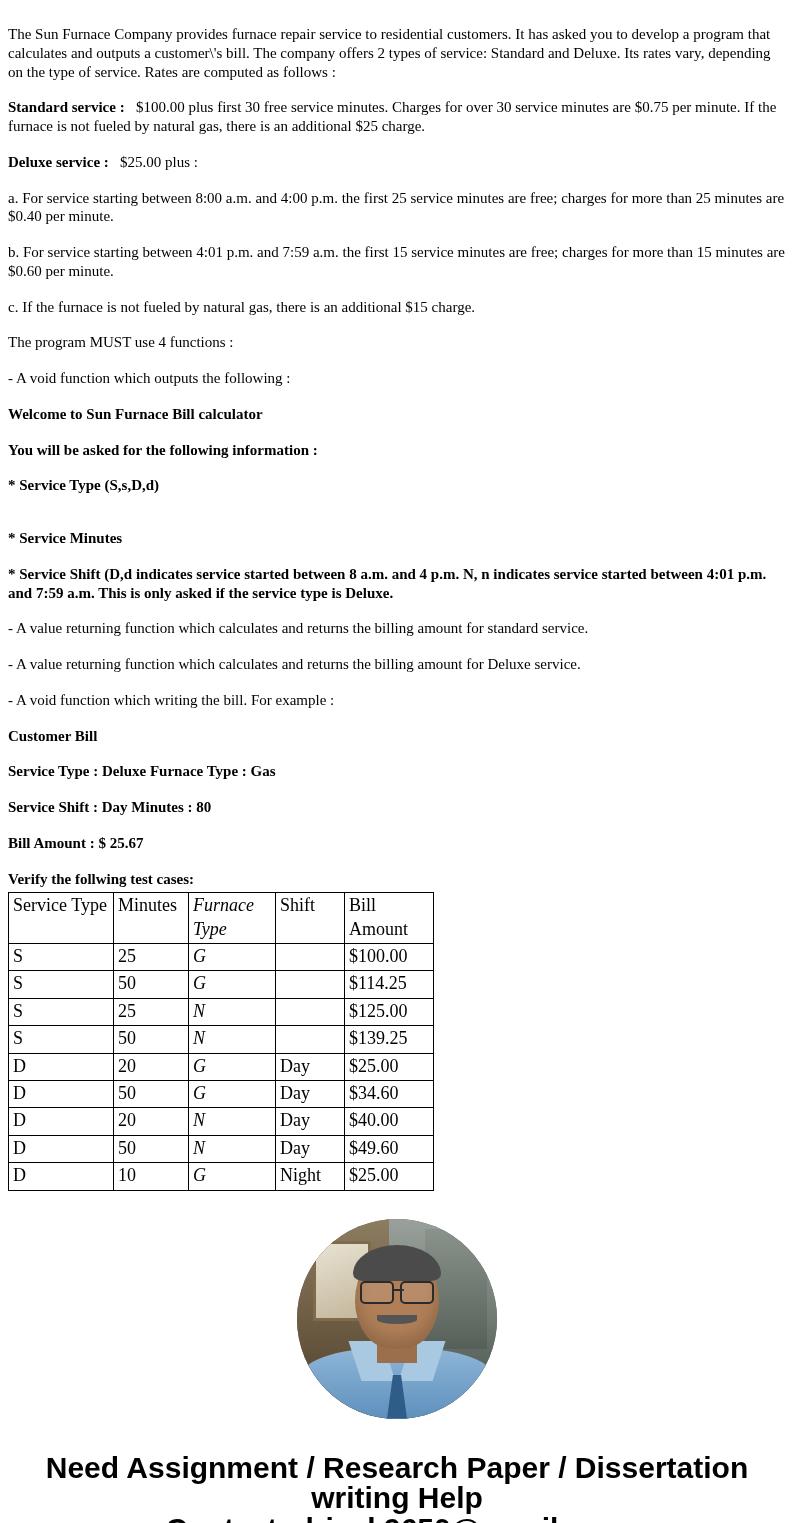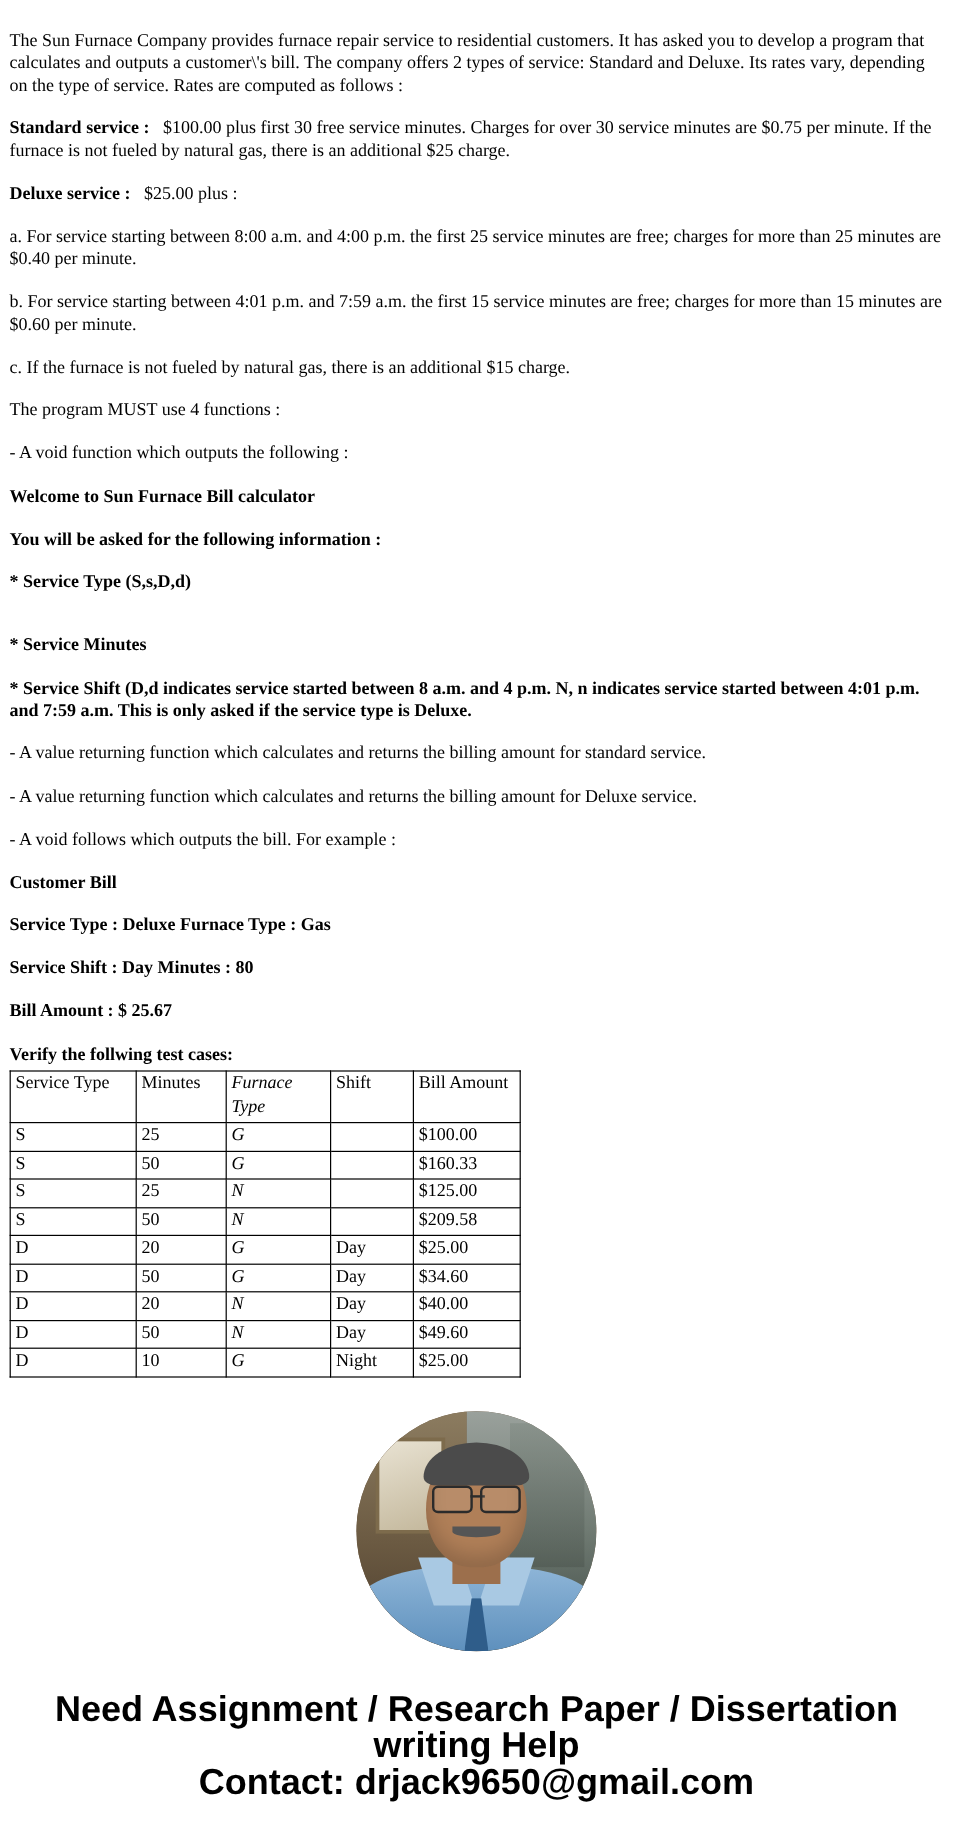--- a/index.html
+++ b/index.html
@@ -31,21 +31,21 @@
     font-weight: bold;
   }
   .intro {
     margin-bottom: 0;
   }
   
   table.testcases {
     border-collapse: collapse;
     margin-top: 4px;
     margin-bottom: 0;
-    font-size: 15px;
+    font-size: 18px;
   }
   table.testcases th,
   table.testcases td {
     border: 1px solid #000000;
     padding: 1px 4px 2px 4px;
     text-align: left;
     font-weight: normal;
     vertical-align: top;
     line-height: 1.3;
   }
@@ -251,21 +251,21 @@
 
   <p class="para bold">* Service Shift (D,d indicates service started between 8 a.m. and 4 p.m. N, n indicates service started between 4:01 p.m. and 7:59 a.m. This is only asked if the service type is Deluxe.</p>
   <div class="spacer"></div>
 
   <p class="para">- A value returning function which calculates and returns the billing amount for standard service.</p>
   <div class="spacer"></div>
 
   <p class="para">- A value returning function which calculates and returns the billing amount for Deluxe service.</p>
   <div class="spacer"></div>
 
-  <p class="para">- A void follows which outputs the bill. For example  :</p>
+  <p class="para">- A void function which writing the bill. For example  :</p>
   <div class="spacer"></div>
 
   <p class="para bold">Customer Bill</p>
   <div class="spacer"></div>
 
   <p class="para bold">Service Type : Deluxe Furnace Type : Gas</p>
   <div class="spacer"></div>
 
   <p class="para bold">Service Shift : Day Minutes : 80</p>
   <div class="spacer"></div>
@@ -291,35 +291,35 @@
         <td class="c1">25</td>
         <td class="c2">G</td>
         <td class="c3">&nbsp;</td>
         <td class="c4">$100.00</td>
       </tr>
       <tr>
         <td class="c0">S</td>
         <td class="c1">50</td>
         <td class="c2">G</td>
         <td class="c3">&nbsp;</td>
-        <td class="c4">$160.33</td>
+        <td class="c4">$114.25</td>
       </tr>
       <tr>
         <td class="c0">S</td>
         <td class="c1">25</td>
         <td class="c2">N</td>
         <td class="c3">&nbsp;</td>
         <td class="c4">$125.00</td>
       </tr>
       <tr>
         <td class="c0">S</td>
         <td class="c1">50</td>
         <td class="c2">N</td>
         <td class="c3">&nbsp;</td>
-        <td class="c4">$209.58</td>
+        <td class="c4">$139.25</td>
       </tr>
       <tr>
         <td class="c0">D</td>
         <td class="c1">20</td>
         <td class="c2">G</td>
         <td class="c3">Day</td>
         <td class="c4">$25.00</td>
       </tr>
       <tr>
         <td class="c0">D</td>

